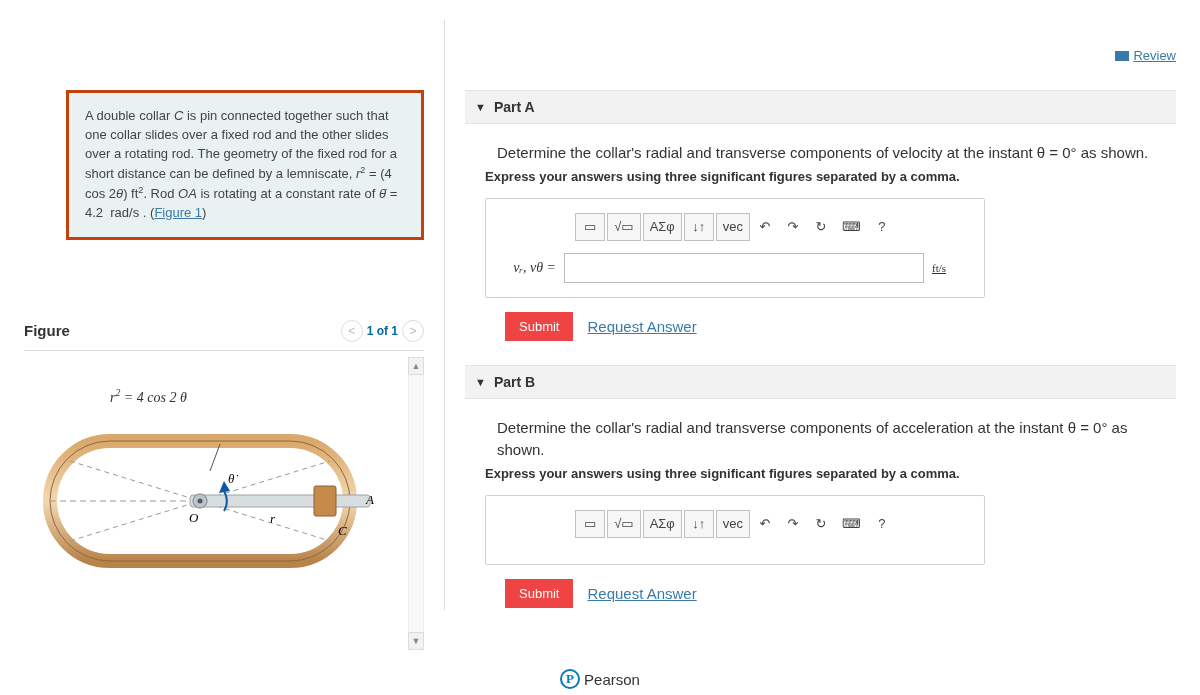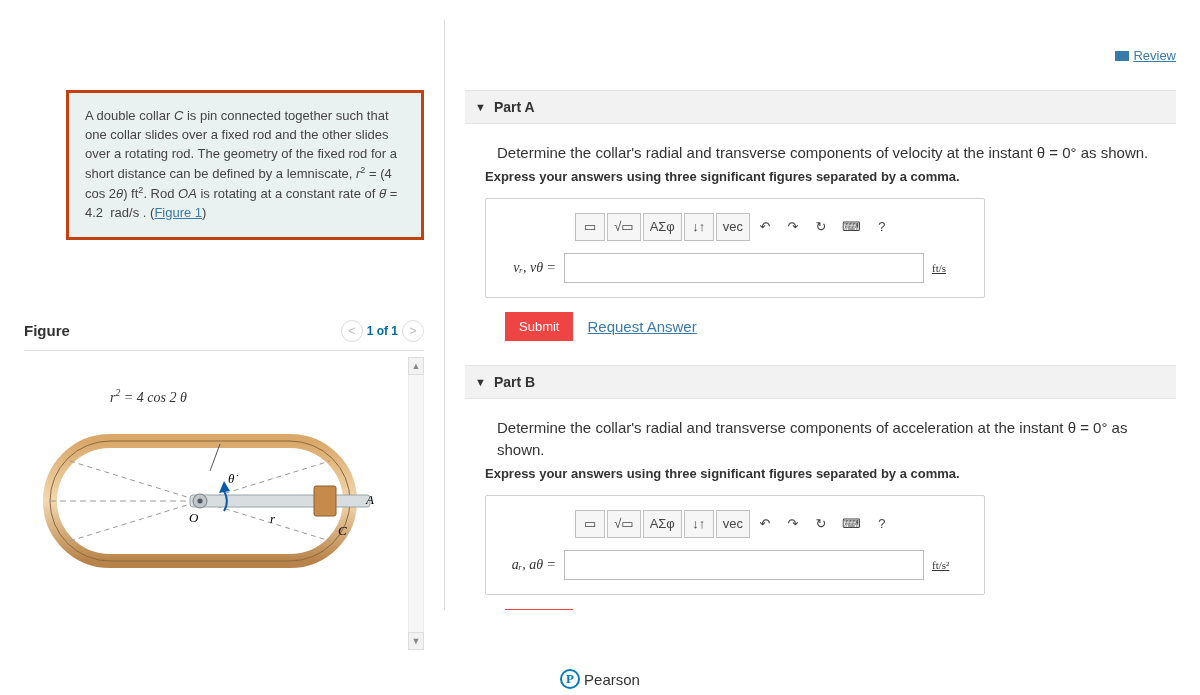--- a/index.html
+++ b/index.html
@@ -168,25 +168,20 @@
             <span class="tb-btn">ΑΣφ</span>
             <span class="tb-btn">↓↑</span>
             <span class="tb-btn">vec</span>
             <span class="tb-btn nb">↶</span>
             <span class="tb-btn nb">↷</span>
             <span class="tb-btn nb">↻</span>
             <span class="tb-btn nb">⌨</span>
             <span class="tb-btn nb">?</span>
           </div>
         </div>
-        <div class="input-row">
-          <span class="var-label">aᵣ, aθ =</span>
-          <input class="answer-input" type="text" value="" style="">
-          <span class="units">ft/s²</span>
-        </div>
       </div>
       <div class="actions">
         <button class="submit-btn">Submit</button>
         <a class="request-link">Request Answer</a>
       </div>
     </div>
   </div>
 </div>
   </div>
 

